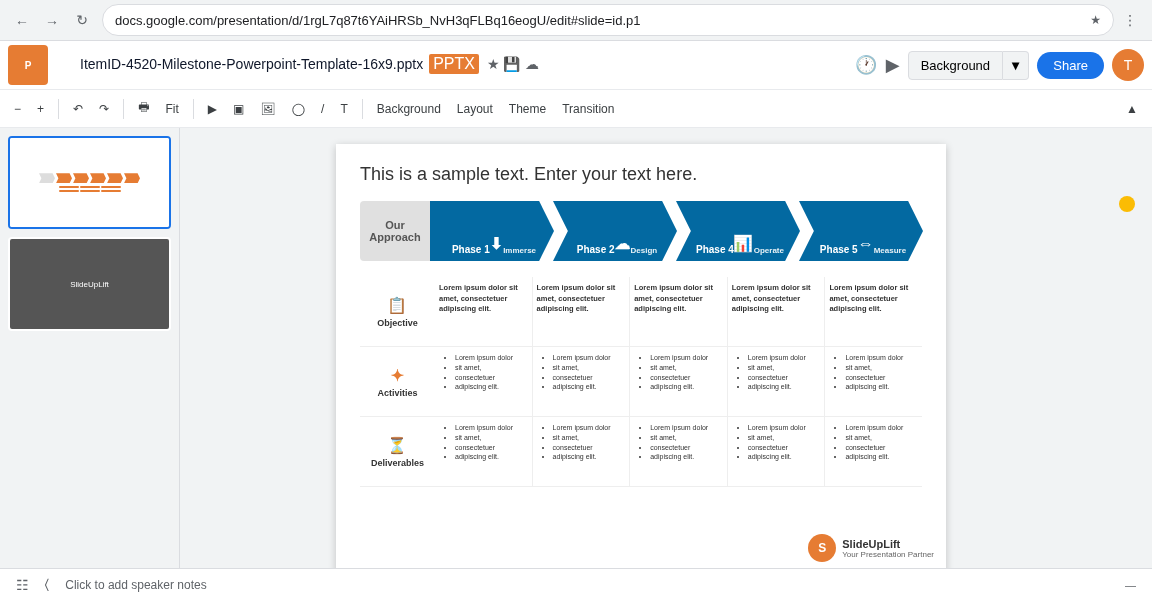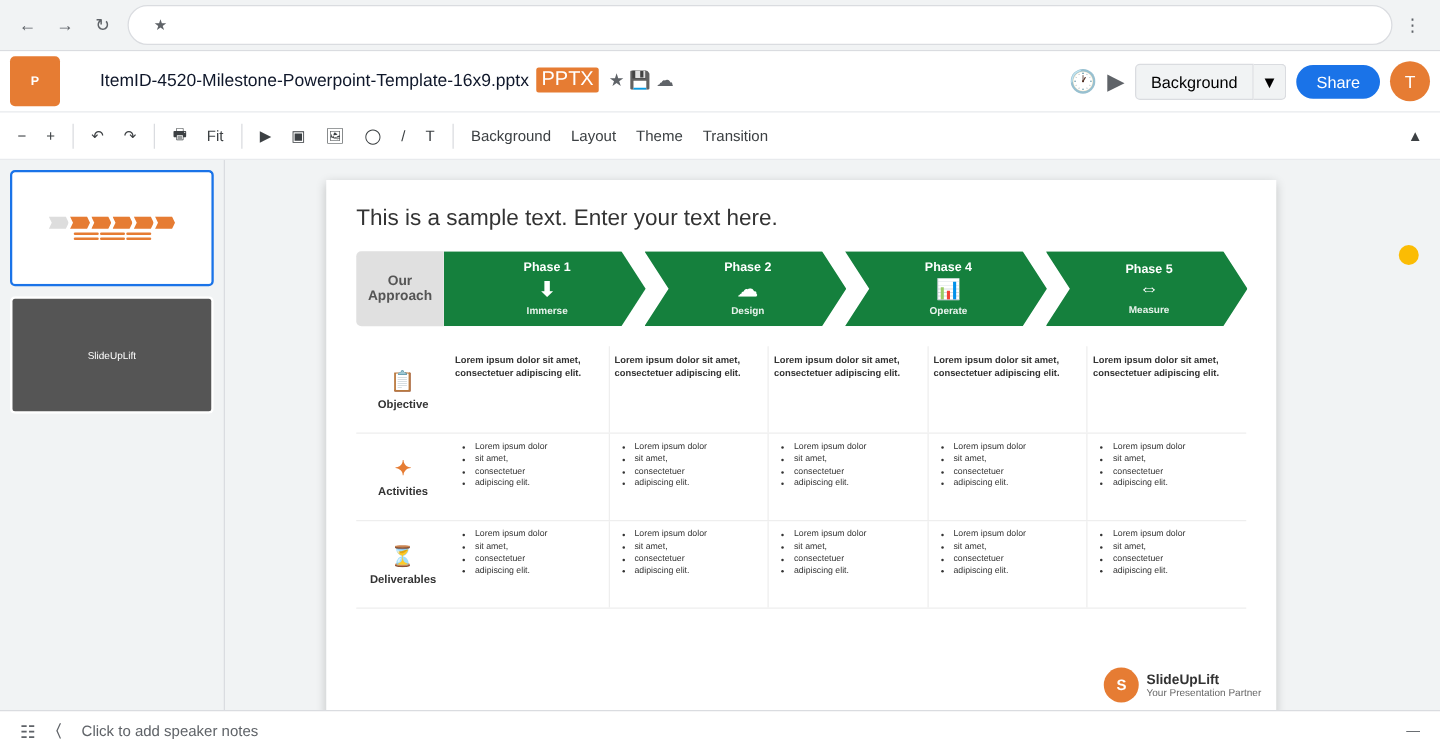--- a/index.html
+++ b/index.html
@@ -209,21 +209,21 @@
       flex: 1;
       display: flex;
       align-items: flex-start;
       justify-content: center;
       padding: 16px;
       overflow: auto;
       background: #f1f3f4;
     }
     .slide {
       background: white;
-      width: 760px;
+      width: 610px;
       min-height: 430px;
       box-shadow: 0 2px 8px rgba(0,0,0,0.2);
       position: relative;
       padding: 20px 24px;
     }
     .slide-title {
       font-size: 18px;
       font-weight: 500;
       color: #333;
       margin-bottom: 16px;
@@ -252,24 +252,24 @@
       z-index: 2;
     }
     .phases-row {
       display: flex;
       flex: 1;
       gap: 0;
     }
     .phase-arrow {
       flex: 1;
       display: flex;
-      flex-direction: column;
-      align-items: center;
+      flex-direction: row;
+      align-items: flex-end;
       justify-content: center;
-      background: #15803d;
+      background: #0369a1;
       color: white;
       font-size: 11px;
       font-weight: 700;
       min-height: 60px;
       position: relative;
       padding: 6px 4px 6px 8px;
       clip-path: polygon(0 0, 88% 0, 100% 50%, 88% 100%, 0 100%, 12% 50%);
       margin-right: -1px;
     }
     .phase-arrow:first-child {
@@ -372,20 +372,21 @@
 <body>
 
 <div class="browser-chrome">
 
   <div class="nav-buttons">
     <button class="nav-btn">←</button>
     <button class="nav-btn">→</button>
     <button class="nav-btn">↻</button>
 
     <div class="address-bar" style="margin-left:4px;">
+      <span class="address-text">docs.google.com/presentation/d/1rgL7q87t6YAiHRSb_NvH3qFLBq16eogU/edit#slide=id.p1</span>
       <span style="color:#5f6368;font-size:12px;margin-left:8px;">★</span>
     </div>
     <button class="nav-btn">⋮</button>
   </div>
 </div>
 
 <div class="docs-header">
   <div class="file-icon">
     <span style="font-size:10px;font-weight:bold;">P</span>
   </div>

